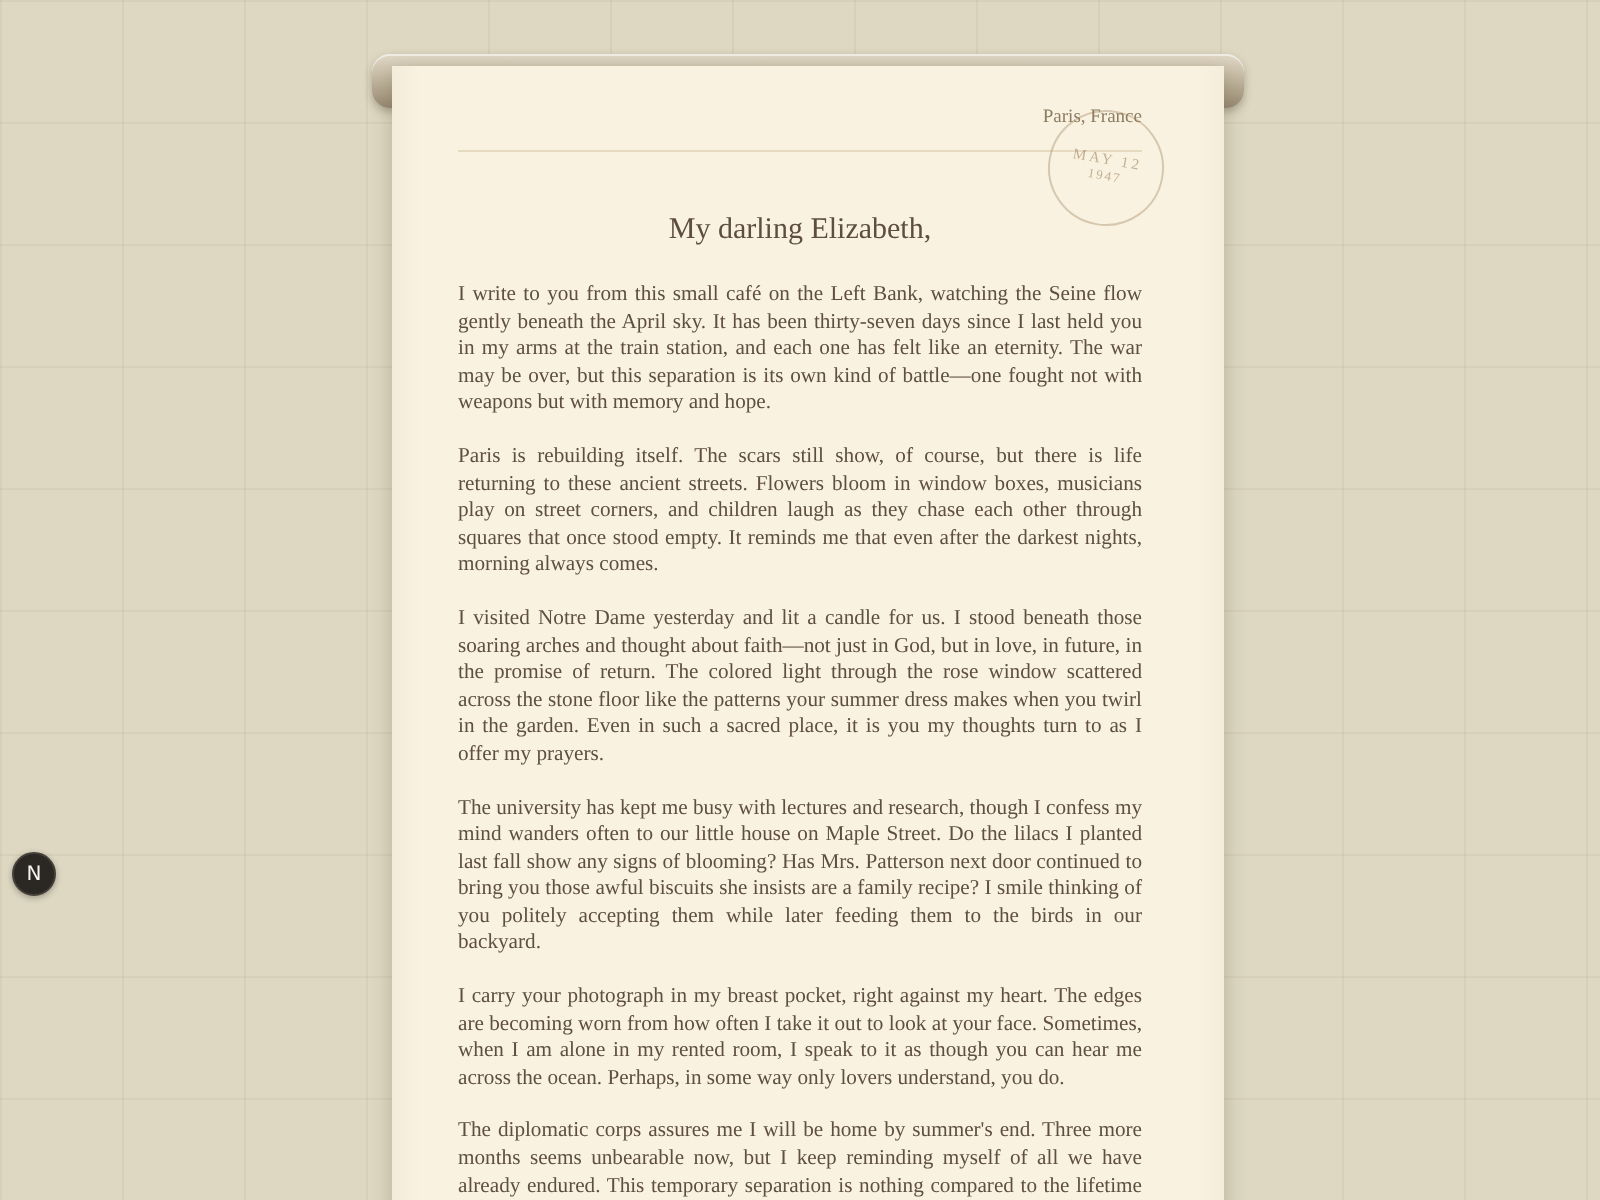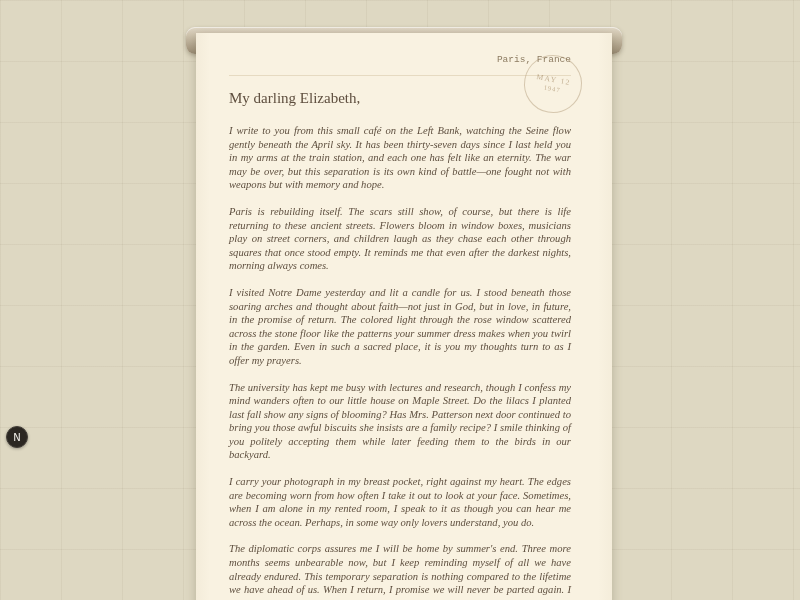--- a/index.html
+++ b/index.html
@@ -29,21 +29,20 @@
     background-image: linear-gradient(90deg, rgba(160,140,100,0.06) 0, transparent 14px),
                       linear-gradient(270deg, rgba(160,140,100,0.05) 0, transparent 14px);
     box-shadow: 0 3px 10px rgba(90,80,55,0.30);
     padding: 20px 41px 0 33px;
   }
   .dateblock {
     text-align: right;
     font-size: 9.5px;
     line-height: 13px;
     color: #8d7c62;
-    font-family: Liberation Mono, monospace;
   }
   .rule {
     border: none;
     border-top: 1px solid #e6dac1;
     margin: 9px 0 0 0;
   }
   .postmark {
     position: absolute;
     left: 328px; top: 22px;
     width: 58px; height: 58px;
@@ -59,29 +58,29 @@
     letter-spacing: 1.5px;
     text-transform: uppercase;
     line-height: 9px;
     pointer-events: none;
   }
   .postmark .yr { font-size: 6.5px; letter-spacing: 1px; }
   .salutation {
     font-size: 15px;
     font-weight: normal;
     color: #5e4e3e;
-    margin: 14px 0 17px 0;
+    margin: 31px 0 17px 0;
+    text-align: center;
   }
   .body-text p {
     font-size: 10.6px;
     line-height: 13.6px;
     text-align: justify;
     color: #5e4f3f;
     margin-bottom: 13px;
-    font-style: italic;
   }
   .dev-badge {
     position: absolute;
     left: 6px; top: 426px;
     width: 22px; height: 22px;
     border-radius: 50%;
     border: 1px solid #45403a;
     background: #2b2722;
     color: #f5f3ee;
     font-family: "DejaVu Sans", sans-serif;

